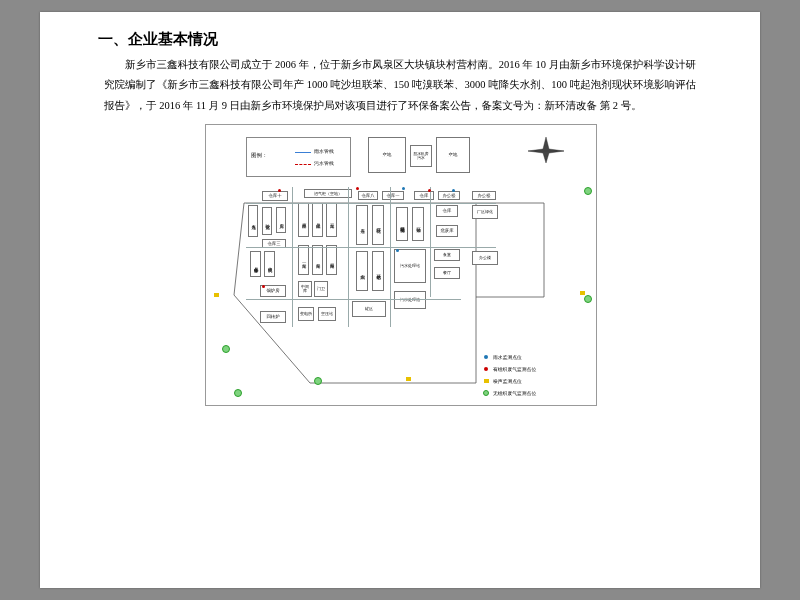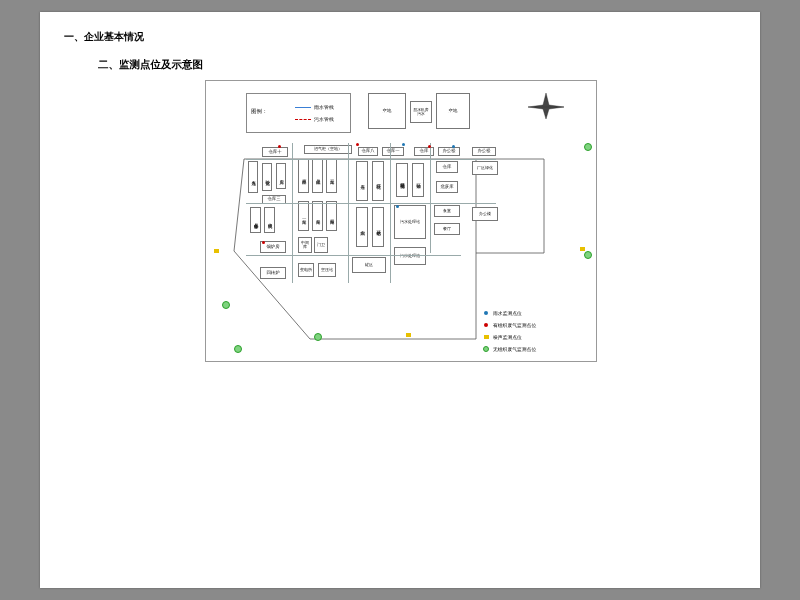--- a/index.html
+++ b/index.html
@@ -26,23 +26,23 @@
   .doc-title {
     text-align: center;
     font-size: 13.5px;
     font-weight: bold;
     margin-top: 42px;
     letter-spacing: 0.5px;
     color: #000;
     font-family: "Liberation Serif", serif;
   }
   .section-heading {
-    font-size: 10px;
+    font-size: 15px;
     font-weight: bold;
-    margin-left: 24px;
+    margin-left: 58px;
     margin-top: 18px;
     color: #000;
   }
   .body-text {
     font-size: 10.5px;
     line-height: 1.95;
     color: #000;
     margin: 6px 64px 0 64px;
     text-align: justify;
     text-indent: 21px;
@@ -181,22 +181,22 @@
   }
 </style>
 </head>
 <body>
 
 <div class="page">
 
 
   <div class="section-heading">一、企业基本情况</div>
 
-
-  <div class="section-heading2">二、监测点位及示意图</div>
+  <div class="body-text">新乡市三鑫科技有限公司成立于 2006 年，位于新乡市凤泉区大块镇块村营村南。2016 年 10 月由新乡市环境保护科学设计研究院编制了《新乡市三鑫科技有限公司年产 1000 吨沙坦联苯、150 吨溴联苯、3000 吨降失水剂、100 吨起泡剂现状环境影响评估报告》，于 2016 年 11 月 9 日由新乡市环境保护局对该项目进行了环保备案公告，备案文号为：新环清改备 第 2 号。</div>
+
 
   <div class="map-wrap">
     <div class="map-frame">
 
       <div class="legend-box">
         <span style="position:absolute;left:4px;top:14px;font-size:5.5px;">图例：</span>
         <span class="legend-row" style="top:10px;"><span class="ln"></span><span>雨水管线</span></span>
         <span class="legend-row r2" style="top:22px;"><span class="ln"></span><span>污水管线</span></span>
       </div>
 

